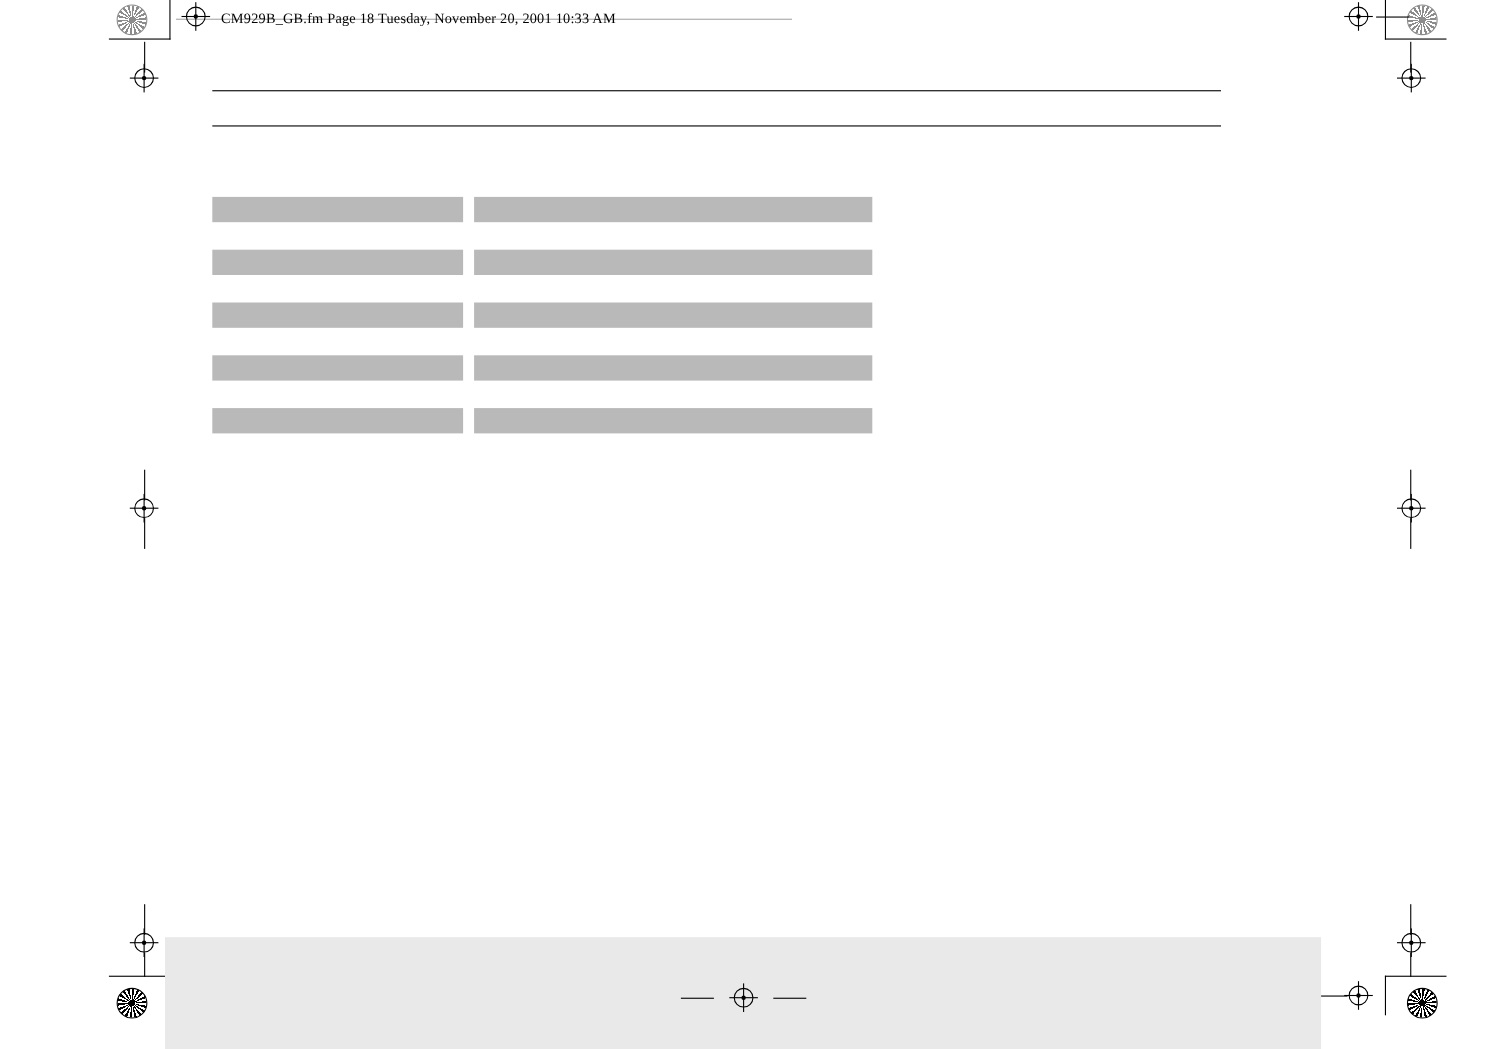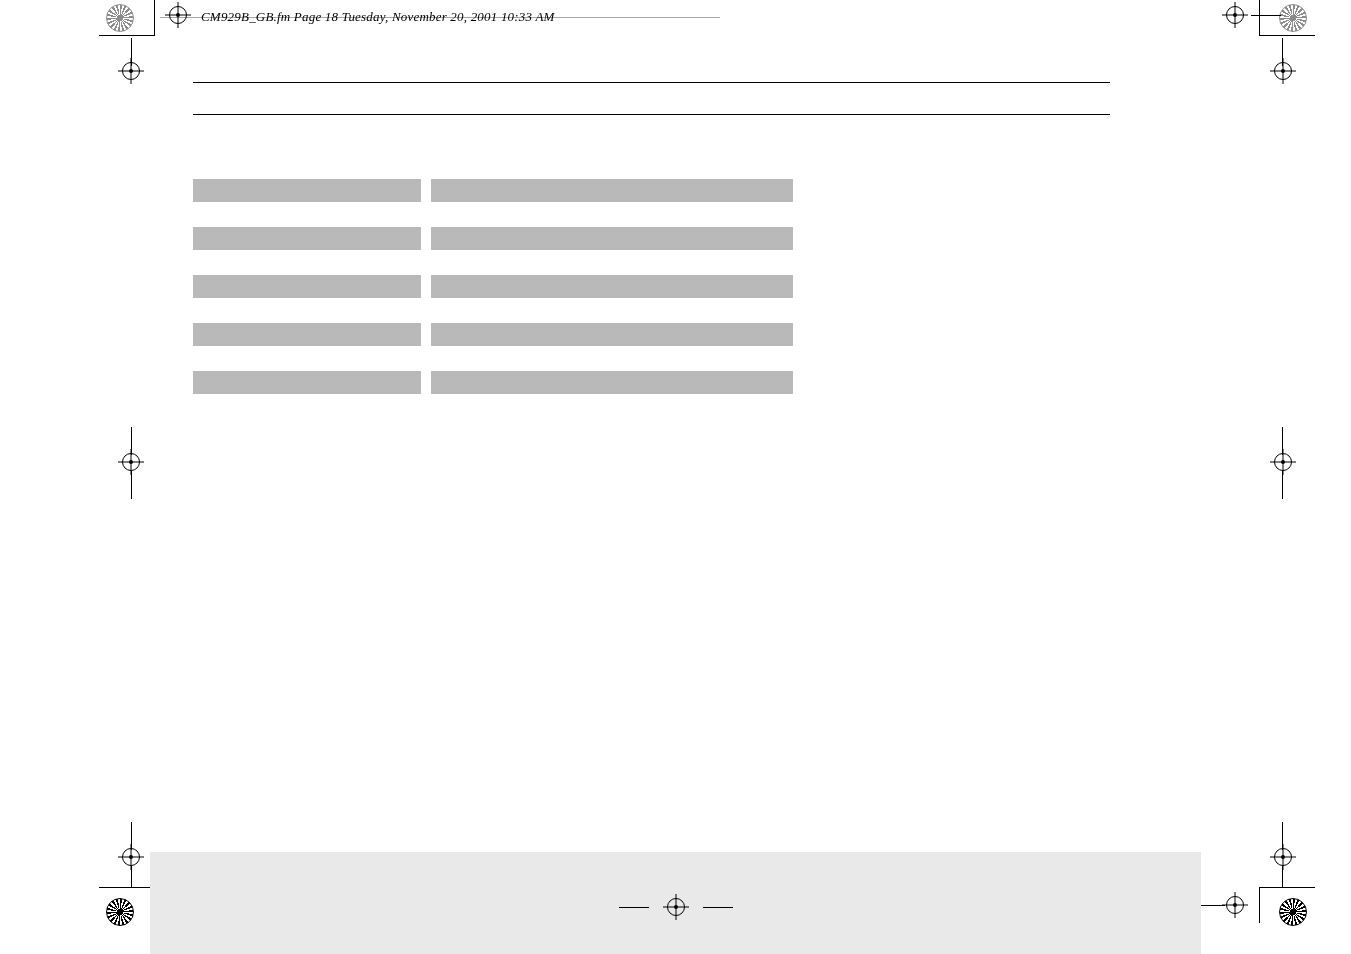--- a/index.html
+++ b/index.html
@@ -77,21 +77,20 @@
 
   
   .meta-line {
     position: absolute;
     left: 201px;
     top: 9px;
     font-size: 13px;
     letter-spacing: .2px;
     color: #000;
     white-space: nowrap;
-    font-style: italic;
   }
 
   
   .content-top-rule {
     position: absolute;
     left: 193px;
     right: 241px;
     top: 82px;
     height: 1px;
     background: #000;

